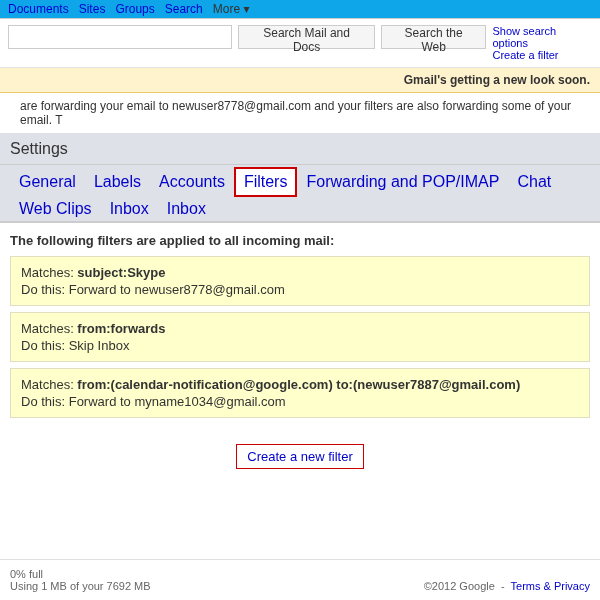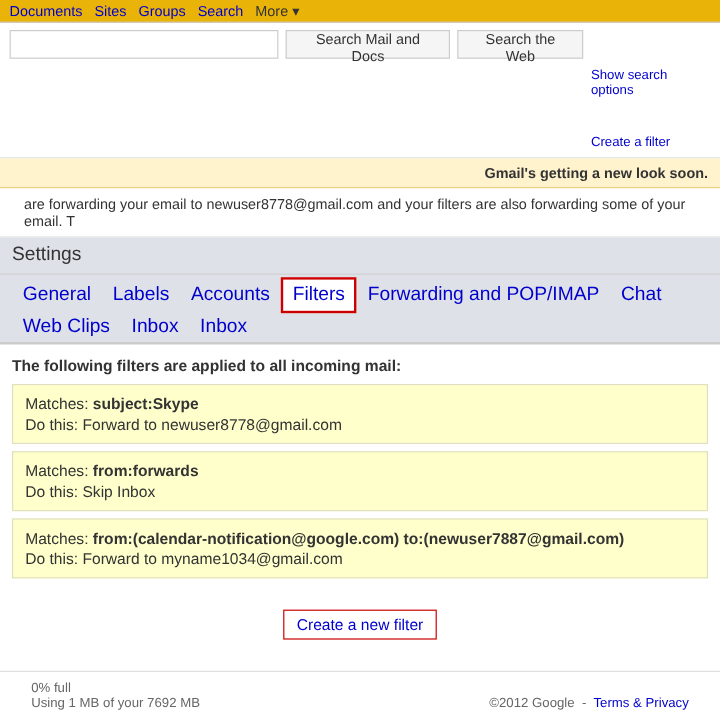--- a/index.html
+++ b/index.html
@@ -1,28 +1,28 @@
 <!DOCTYPE html>
 <html><head>
   <meta charset="utf-8">
   <style>
     * { margin: 0; padding: 0; box-sizing: border-box; }
     body { font-family: Arial, sans-serif; font-size: 13px; background: #fff; width: 600px; height: 600px; overflow: hidden; }
 
     
-    .top-nav { background: #eab308; padding: 2px 8px; display: flex; align-items: center; border-bottom: 1px solid #ccc; font-size: 12px; gap: 10px; }
+    .top-nav { background: #0ea5e9; padding: 2px 8px; display: flex; align-items: center; border-bottom: 1px solid #ccc; font-size: 12px; gap: 10px; }
     .top-nav a { color: #00c; text-decoration: none; font-size: 12px; }
     .top-nav .more { cursor: pointer; color: #333; font-size: 12px; }
 
     
     .search-area { padding: 6px 8px; display: flex; align-items: flex-start; gap: 6px; border-bottom: 1px solid #e0e0e0; }
     .search-input { width: 230px; height: 24px; border: 1px solid #ccc; padding: 2px 4px; font-size: 13px; }
     .search-btn { height: 24px; padding: 0 10px; font-size: 12px; background: #f5f5f5; border: 1px solid #ccc; cursor: pointer; color: #333; }
     .search-options { font-size: 11px; color: #00c; text-decoration: none; display: flex; flex-direction: column; align-items: flex-start; }
-    .search-options a { color: #00c; text-decoration: none; font-size: 11px; margin-top: 32px; }
+    .search-options a { color: #00c; text-decoration: none; font-size: 11px; }
 
     
     .new-look-banner { background: #fff3cd; border-bottom: 1px solid #e6c96e; padding: 5px 10px; text-align: right; font-size: 12px; font-weight: bold; color: #333; }
 
     
     .settings-header { background: #dfe1e8; padding: 6px 10px; font-size: 16px; font-weight: normal; color: #333; border-bottom: 1px solid #ccc; }
 
     
     .settings-tabs { background: #dfe1e8; padding: 2px 10px 0 10px; display: flex; align-items: center; gap: 0; border-bottom: 2px solid #ccc; flex-wrap: wrap; }
     .tab { padding: 4px 8px; font-size: 16px; color: #00c; text-decoration: none; cursor: pointer; border: 1px solid transparent; margin-bottom: -2px; }
@@ -39,21 +39,21 @@
     .filter-item { background: #ffffcc; border: 1px solid #e0e0c0; margin-bottom: 6px; padding: 8px 10px; }
     .filter-matches { font-size: 13px; color: #333; margin-bottom: 2px; }
     .filter-matches b { font-weight: bold; }
     .filter-action { font-size: 13px; color: #333; }
 
     
     .create-filter-area { padding: 10px; text-align: center; }
     .create-filter-link { color: #00c; text-decoration: none; font-size: 13px; border: 1px solid #c00; padding: 4px 10px; display: inline-block; }
 
     
-    .footer { position: absolute; bottom: 0; left: 0; right: 0; padding: 8px 26px; display: flex; justify-content: space-between; align-items: flex-end; font-size: 11px; color: #666; border-top: 1px solid #e0e0e0; }
+    .footer { position: absolute; bottom: 0; left: 0; right: 0; padding: 8px 10px; display: flex; justify-content: space-between; align-items: flex-end; font-size: 11px; color: #666; border-top: 1px solid #e0e0e0; }
     .footer-right { color: #666; }
     .footer-right a { color: #00c; text-decoration: none; font-size: 11px; }
   </style>
 </head>
 <body>
 
 <div class="top-nav">
   <a>Documents</a>
   <a>Sites</a>
   <a>Groups</a>

